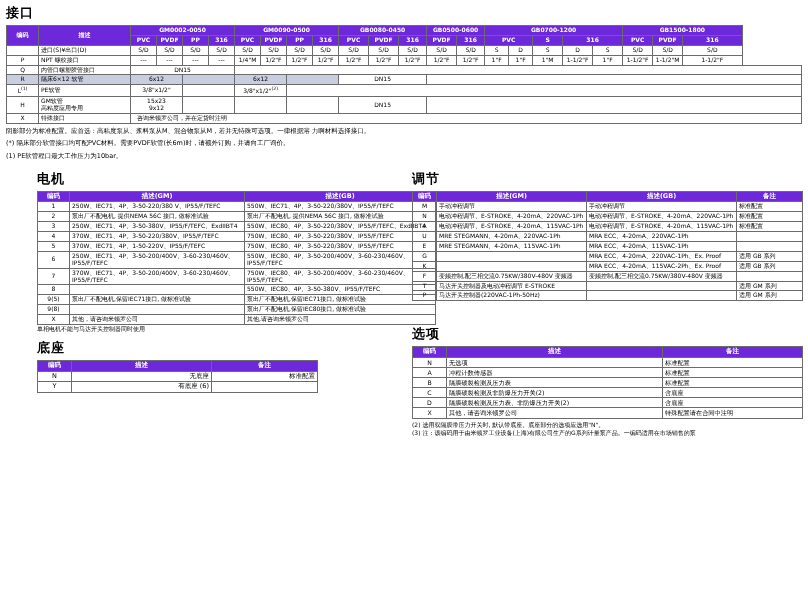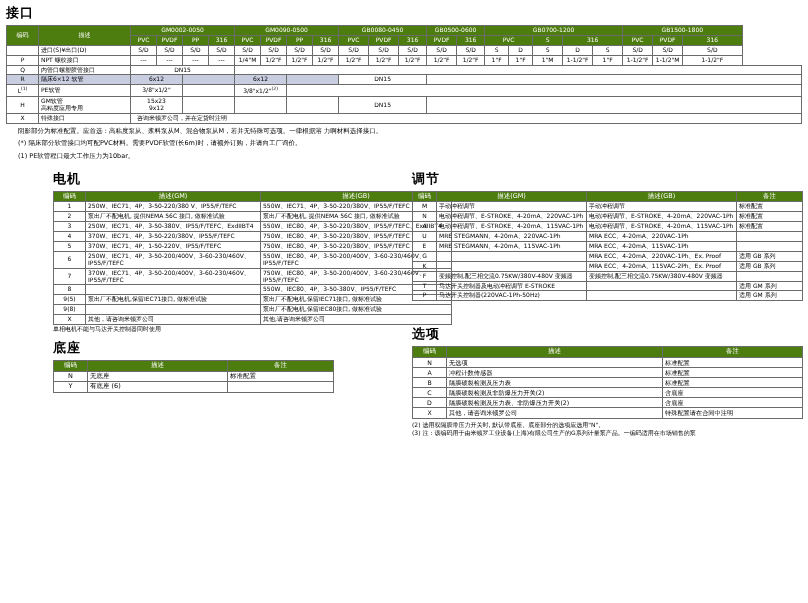--- a/index.html
+++ b/index.html
@@ -23,46 +23,46 @@
   table { border-collapse: collapse; }
   td, th {
     border: 1px solid #6b6b6b;
     padding: 1px 2px;
     font-size: 6.5px;
     line-height: 1.15;
     vertical-align: middle;
     text-align: center;
   }
   th {
-    background: #4d7c0f;
+    background: #6d28d9;
     color: #fff;
-    font-weight: normal;
+    font-weight: bold;
   }
   .lt { text-align: left; }
   .shade { background: #c9cde0; }
-  .note { font-size: 6.5px; line-height: 1.45; margin: 3px 0 0 12px; }
+  .note { font-size: 6.5px; line-height: 1.45; margin: 3px 0 0 0; }
   .note-small { font-size: 6px; line-height: 1.4; }
 
   
-  .col-left { position: absolute; left: 22px; top: 170px; width: 400px; padding-left: 31px; }
+  .col-left { position: absolute; left: 6px; top: 170px; width: 400px; padding-left: 31px; }
   .col-right { position: absolute; left: 412px; top: 170px; width: 392px; }
   .top-block { position: absolute; left: 6px; top: 4px; width: 796px; }
 
   
   #tbl-interface { width: 796px; table-layout: fixed; }
   #tbl-interface td, #tbl-interface th { font-size: 6px; }
 
   
   #tbl-motor { width: 398px; table-layout: fixed; }
   #tbl-motor td { font-size: 6px; text-align: left; }
   #tbl-motor td.c { text-align: center; }
 
   
   #tbl-base { width: 280px; table-layout: fixed; }
-  #tbl-base td { font-size: 6.5px; text-align: left; }
+  #tbl-base td { font-size: 6.5px; text-align: right; }
   #tbl-base td.c { text-align: center; }
 
   
   #tbl-reg { width: 390px; table-layout: fixed; }
   #tbl-reg td { font-size: 6px; text-align: left; }
   #tbl-reg td.c { text-align: center; }
 
   
   #tbl-opt { width: 390px; table-layout: fixed; }
   #tbl-opt td { font-size: 6.2px; text-align: left; }

